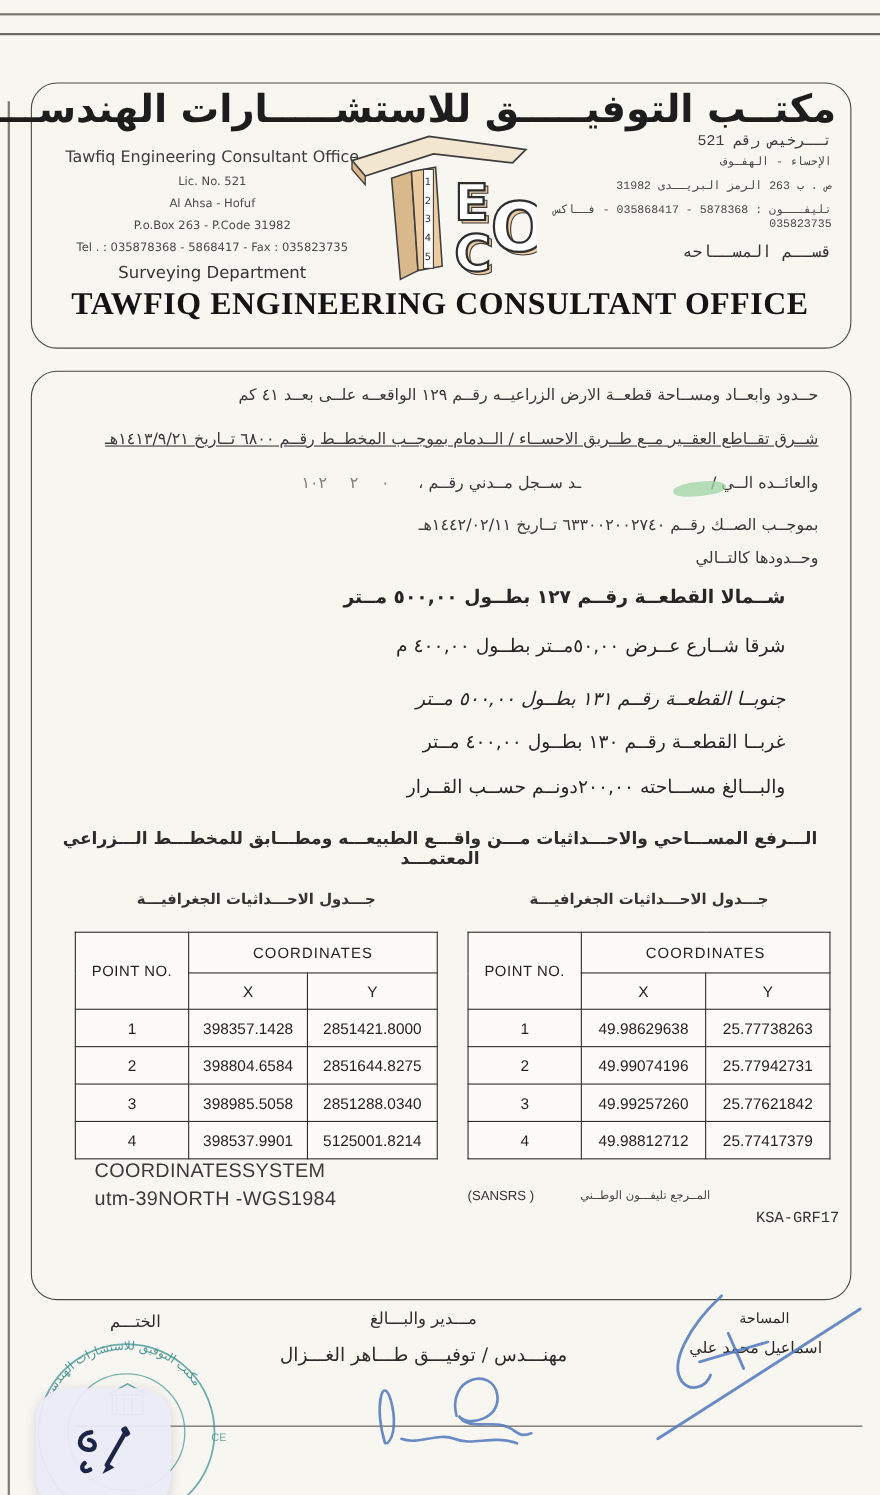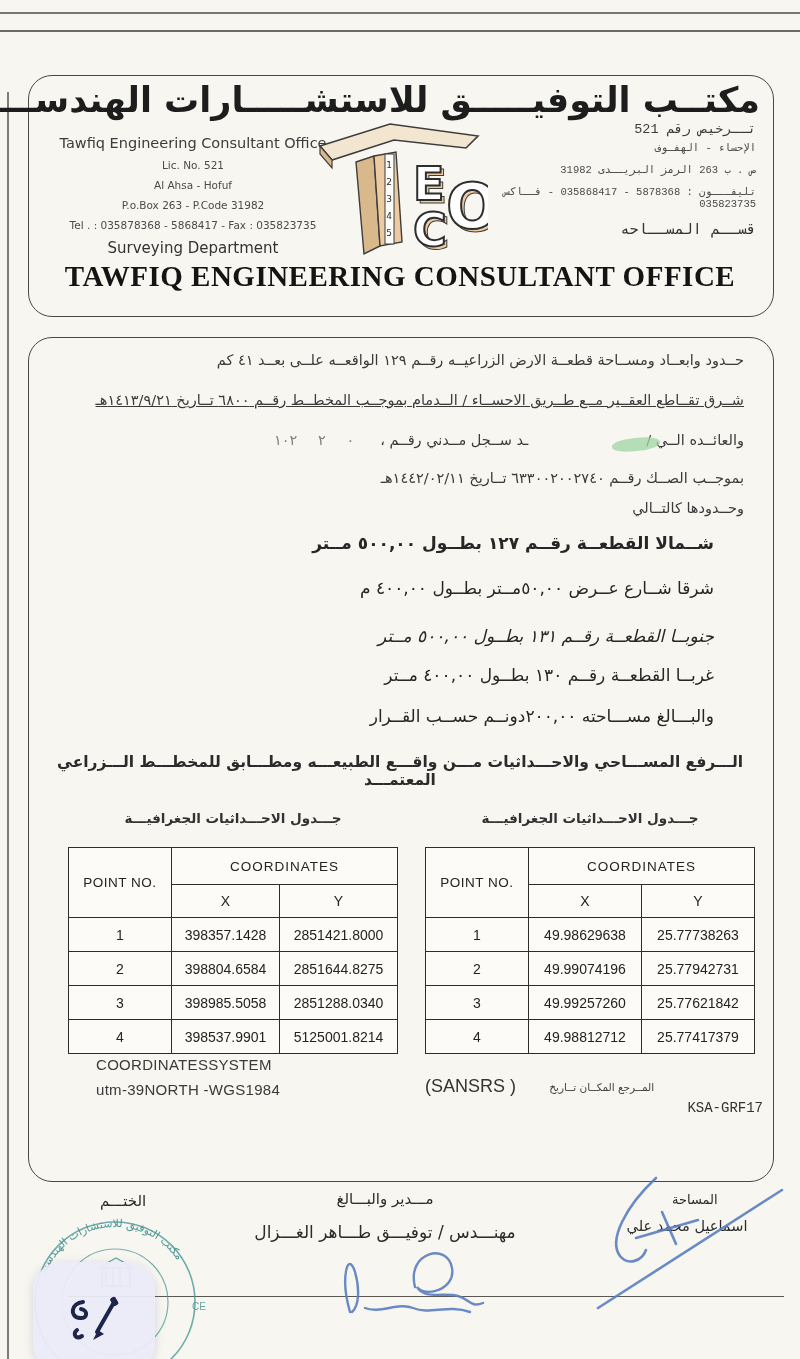--- a/index.html
+++ b/index.html
@@ -34,24 +34,24 @@
   .tbl-title{position:absolute;top:810px;text-align:center;direction:rtl;font-size:13.5px;
              font-weight:bold;color:#333;}
   .tbl{position:absolute;top:847px;border-collapse:collapse;background:#fcfbf7;
        font-family:"Liberation Sans",sans-serif;}
   .tbl td,.tbl th{border:1.5px solid #2e2d2a;text-align:center;color:#232323;font-weight:normal;}
   .tbl .coords-h{height:34px;font-size:13.5px;letter-spacing:1px;}
   .tbl .xy-h{height:30px;font-size:14px;}
   .tbl .pt-h{width:100px;font-size:13.5px;letter-spacing:.5px;}
   .tbl .data{height:31px;font-size:14px;}
   .coord-sys{position:absolute;left:86px;top:1052px;font-family:"Liberation Sans",sans-serif;
-             font-size:15px;color:#3a3a3a;letter-spacing:.3px;line-height:25px;margin-left:10px;}
+             font-size:18px;color:#3a3a3a;letter-spacing:.3px;line-height:25px;}
   .datum{position:absolute;left:425px;top:1057px;width:338px;display:flex;
          justify-content:space-between;align-items:center;color:#333;}
-  .datum .sansrs{font-family:"Liberation Sans",sans-serif;font-size:18px;}
+  .datum .sansrs{font-family:"Liberation Sans",sans-serif;font-size:12px;}
   .datum .dar{direction:rtl;font-size:10.5px;color:#444;}
   .datum .ksa{font-family:Liberation Mono, monospace;font-size:14px;margin-top:43px;}
   
   .f-label{position:absolute;direction:rtl;color:#2b2b2b;white-space:nowrap;}
   .bottom-line{position:absolute;left:68px;top:1296px;width:716px;height:1.3px;background:#5a5751;}
   .sig{position:absolute;pointer-events:none;}
   .fab{position:absolute;left:33px;top:1262px;width:122px;height:110px;border-radius:28px;
        background:rgba(235,235,248,0.95);box-shadow:0 2px 10px rgba(110,110,160,.25);
        display:flex;align-items:center;justify-content:center;cursor:pointer;z-index:6;}
   .stampz{position:absolute;left:14px;top:1210px;z-index:2;}
@@ -208,21 +208,21 @@
   </tbody>
     </table>
 
   <div class="coord-sys">
     <div>COORDINATESSYSTEM</div>
     <div>utm-39NORTH -WGS1984</div>
   </div>
 
   <div class="datum">
     <span class="sansrs">(SANSRS )</span>
-    <span class="dar">المــرجع المكــان تــاريخ</span>
+    <span class="dar">المــرجع تليفـــون الوطــني</span>
     <span class="ksa">KSA-GRF17</span>
   </div>
 
   <div class="bottom-line"></div>
 
   <div class="f-label" style="left:100px;top:1192px;font-size:15px;">الختـــم</div>
 
   <div class="f-label" style="left:285px;top:1190px;width:200px;text-align:center;font-size:15px;">مـــدير والبـــالغ</div>
   <div class="f-label" style="left:230px;top:1222px;width:310px;text-align:center;font-size:17px;">مهنـــدس / توفيـــق طـــاهر الغـــزال</div>
 

